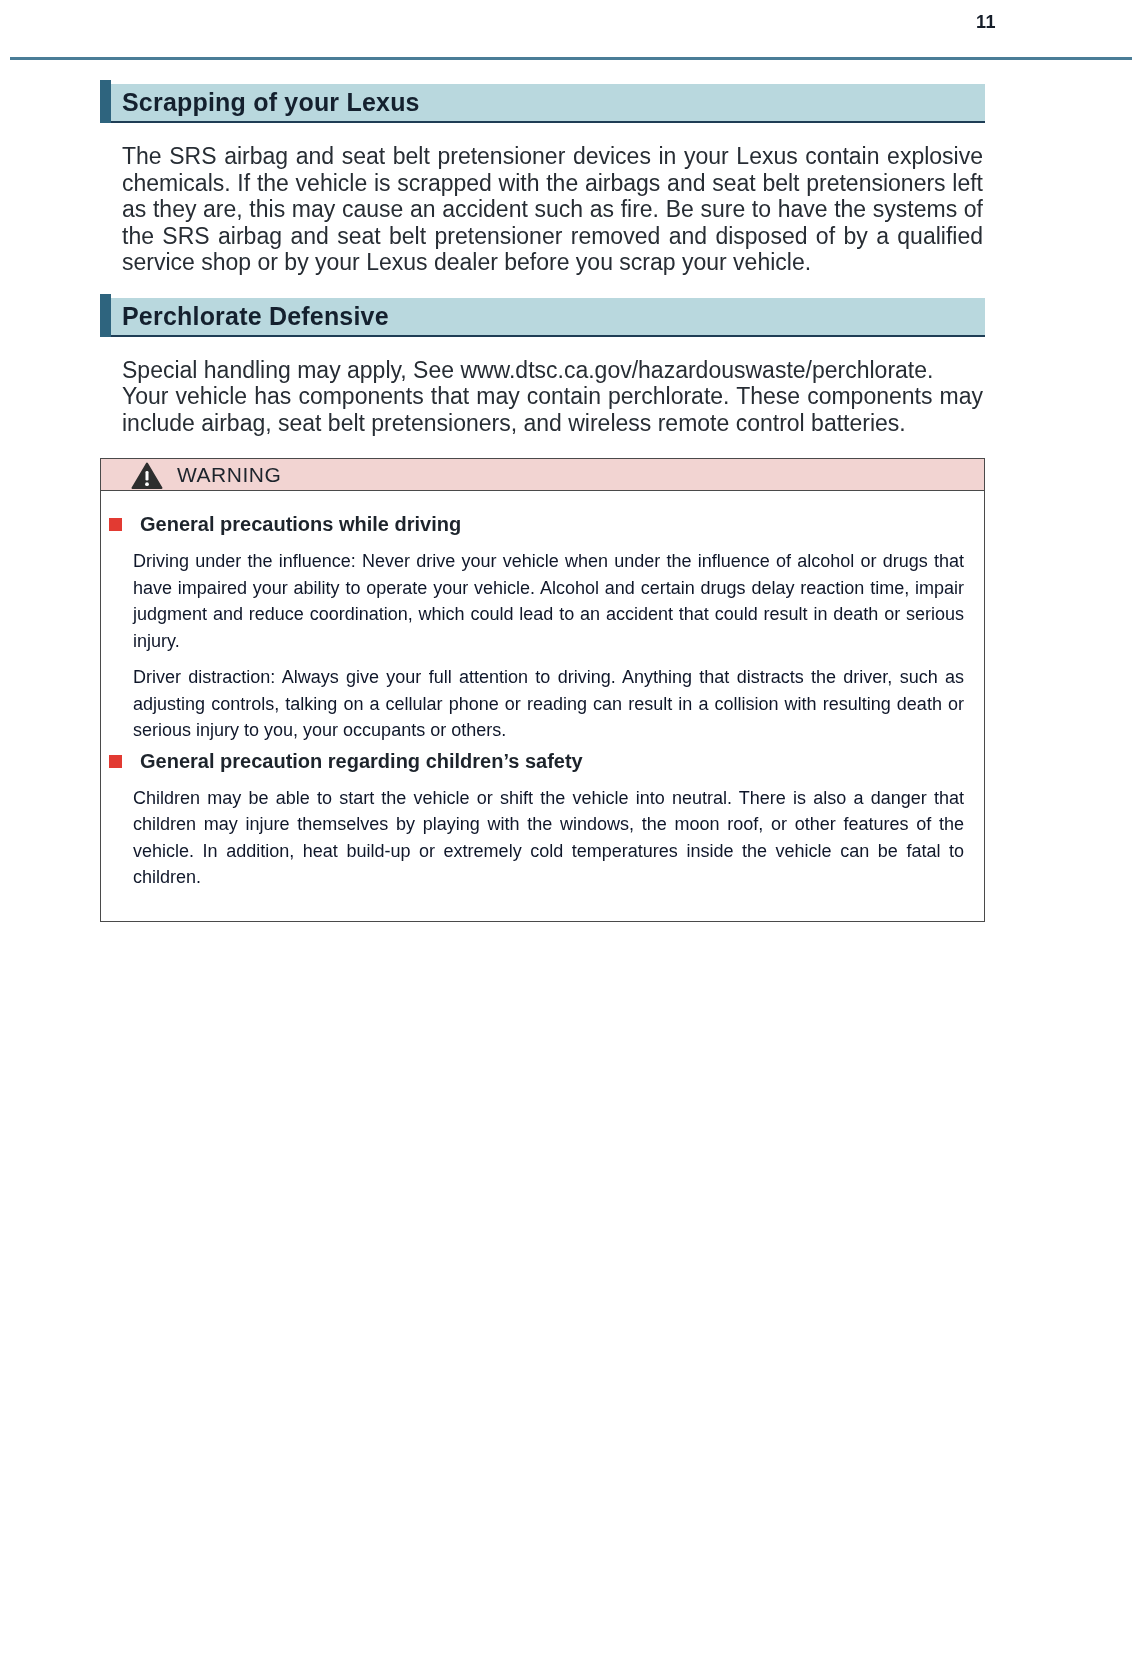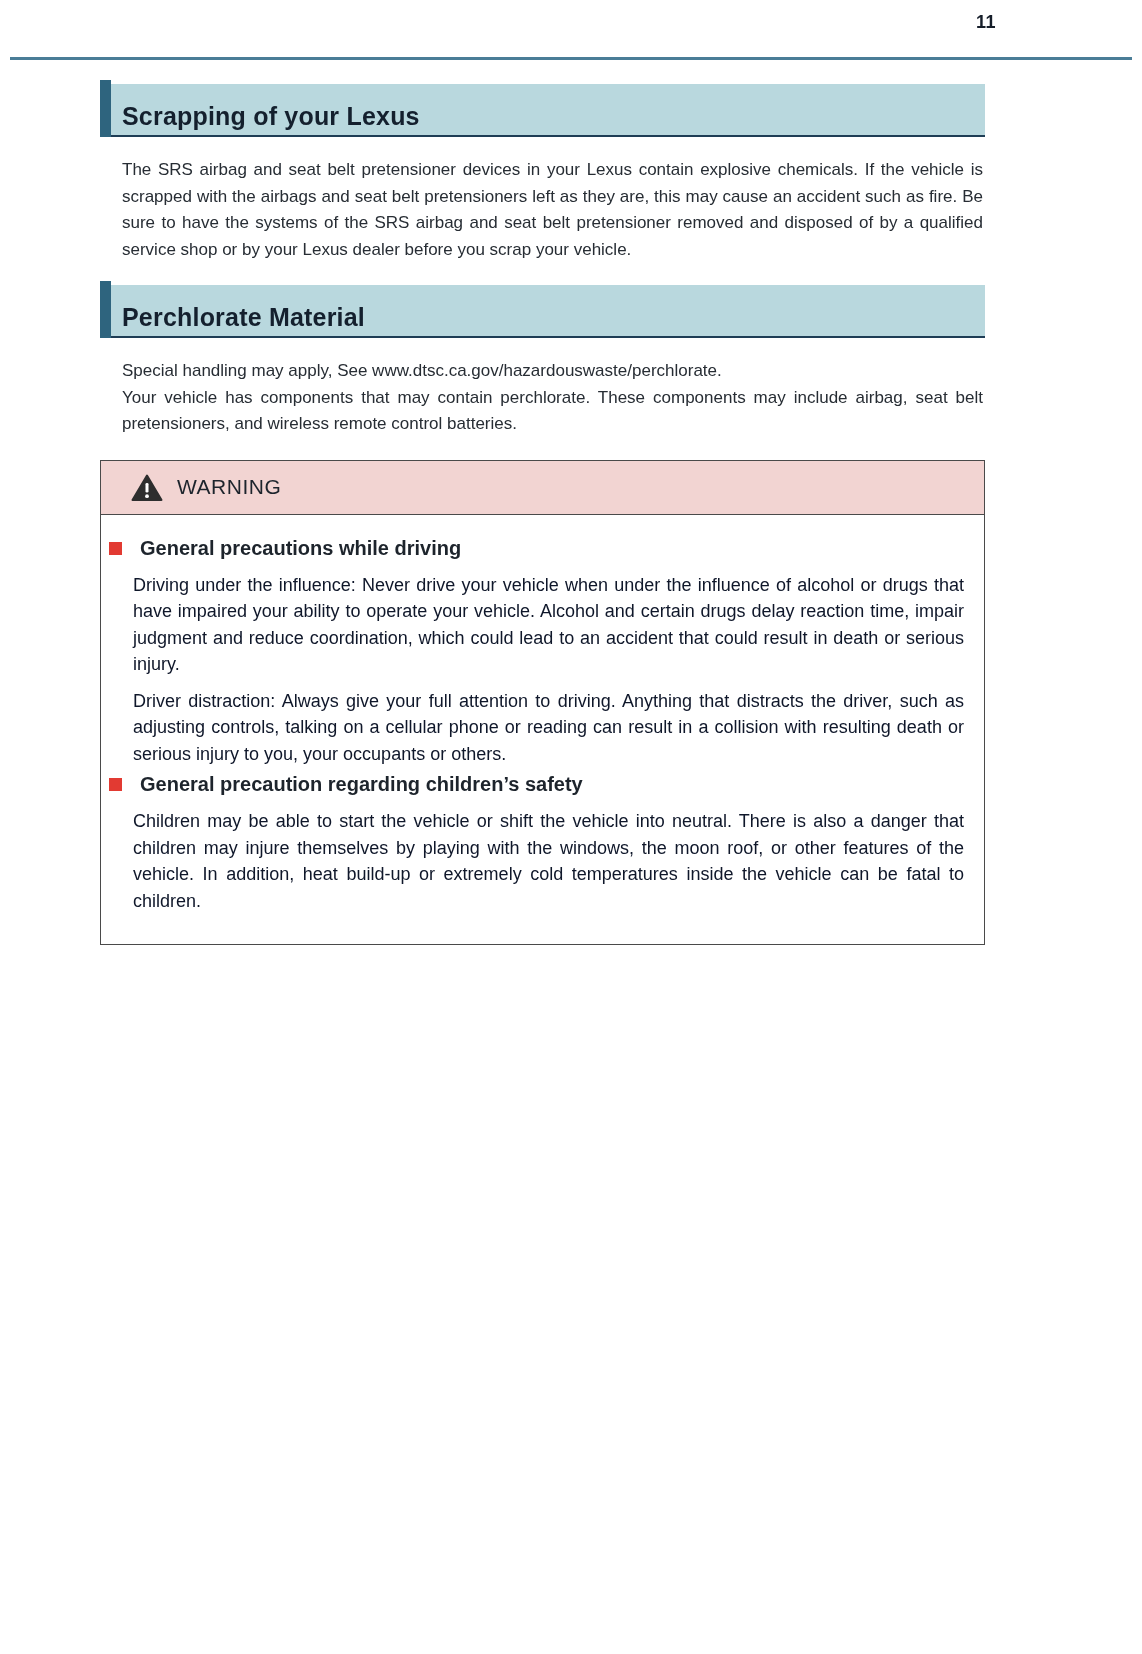--- a/index.html
+++ b/index.html
@@ -39,21 +39,21 @@
     width: 885px;
   }
 
   
   .section { margin-bottom: 22px; }
 
   .section-heading {
     position: relative;
     background: #b9d8de;
     border-bottom: 2px solid #1e3d55;
-    padding: 16px 10px 3px 22px;
+    padding: 2px 10px 3px 22px;
     margin-bottom: 20px;
   }
   .section-heading .accent {
     position: absolute;
     left: 0;
     top: -4px;
     bottom: -2px;
     width: 11px;
     background: #2e647e;
   }
@@ -63,35 +63,35 @@
     color: #14202e;
     line-height: 32px;
     letter-spacing: 0.2px;
   }
 
   .section-body {
     padding-left: 22px;
     padding-right: 2px;
   }
   .section-body p {
-    font-size: 17px;
+    font-size: 23px;
     line-height: 26.5px;
     text-align: justify;
     color: #272d34;
   }
 
   
   .warning-box {
     margin-top: 16px;
     border: 1px solid #4a4a4a;
     background: #ffffff;
   }
   .warning-header {
     background: #f2d4d2;
-    height: 54px;
+    height: 32px;
     display: flex;
     align-items: center;
     padding-left: 30px;
     border-bottom: 1px solid #4a4a4a;
   }
   .warning-icon {
     display: inline-flex;
     margin-right: 14px;
     margin-top: 2px;
   }
@@ -154,21 +154,21 @@
         <span class="heading-text">Scrapping of your Lexus</span>
       </div>
       <div class="section-body">
         <p>The SRS airbag and seat belt pretensioner devices in your Lexus contain explosive chemicals. If the vehicle is scrapped with the airbags and seat belt pretensioners left as they are, this may cause an accident such as fire. Be sure to have the systems of the SRS airbag and seat belt pretensioner removed and disposed of by a qualified service shop or by your Lexus dealer before you scrap your vehicle.</p>
       </div>
     </div>
 
     <div class="section">
       <div class="section-heading">
         <span class="accent"></span>
-        <span class="heading-text">Perchlorate Material</span>
+        <span class="heading-text">Perchlorate Defensive</span>
       </div>
       <div class="section-body">
         <p>Special handling may apply, See www.dtsc.ca.gov/hazardouswaste/perchlorate.</p>
         <p>Your vehicle has components that may contain perchlorate. These components may include airbag, seat belt pretensioners, and wireless remote control batteries.</p>
       </div>
     </div>
 
     <div class="warning-box">
 
       <div class="warning-header">

